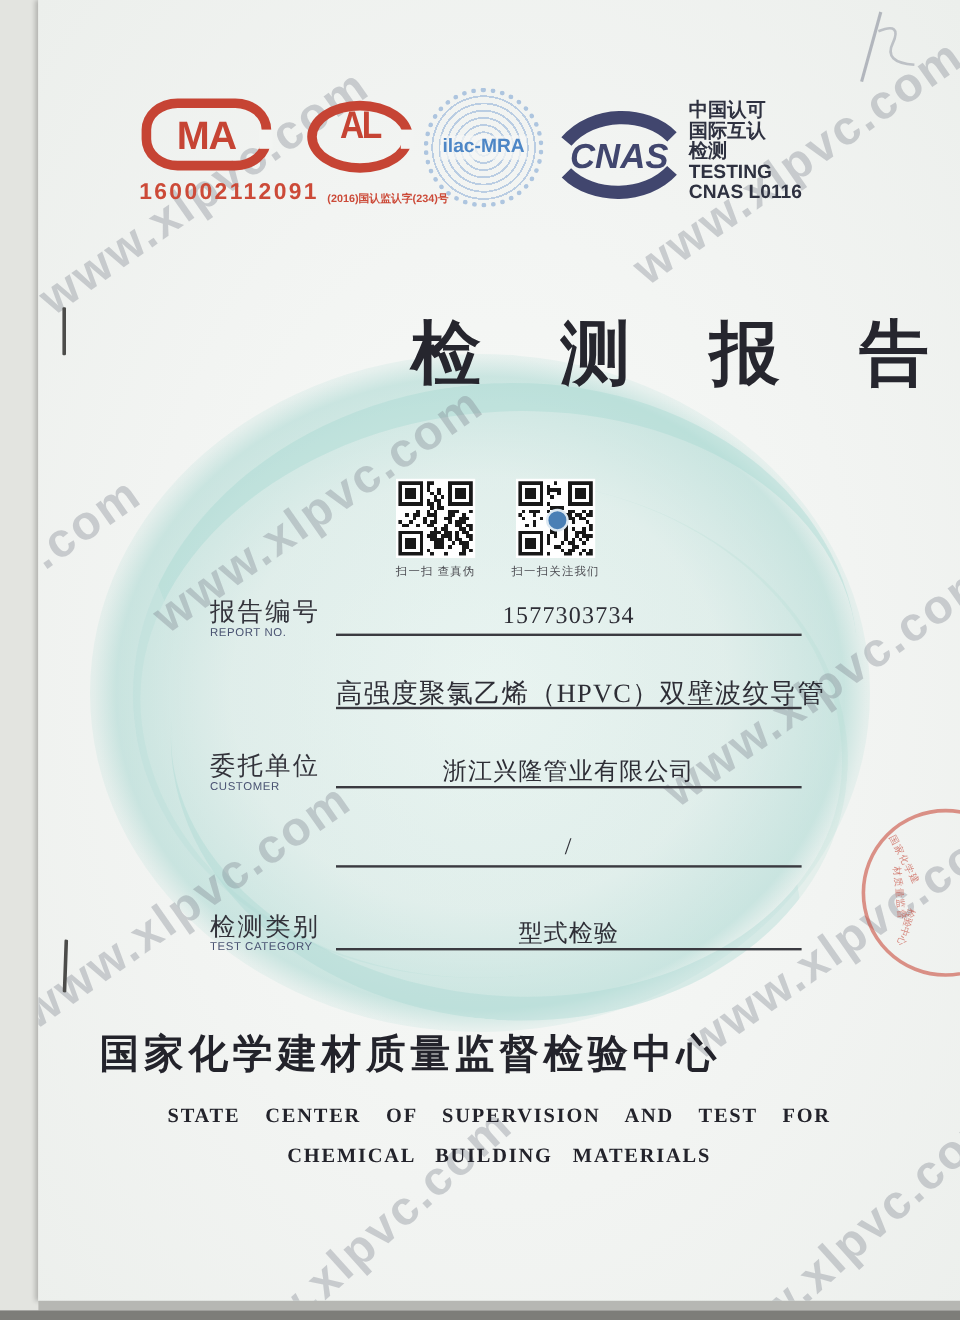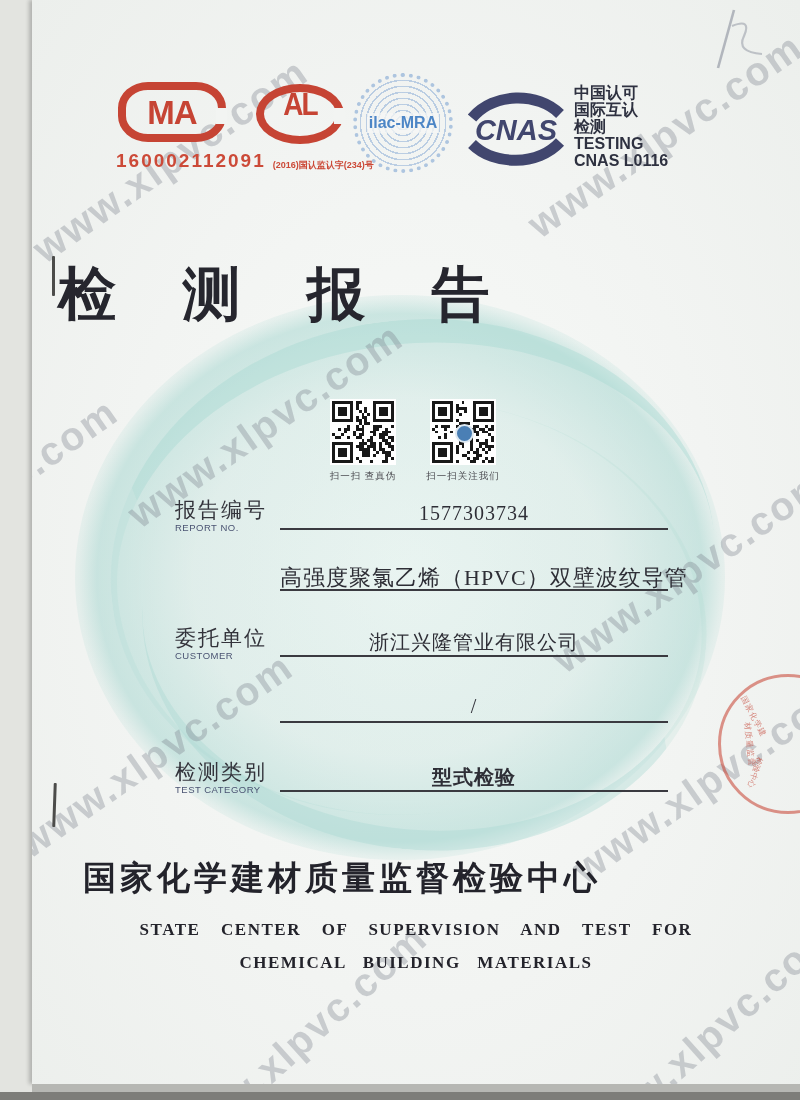--- a/index.html
+++ b/index.html
@@ -89,21 +89,21 @@
   }
   .cnas-box{position:absolute;left:432px;top:88px;width:104px;height:80px;}
   .accred{
     position:absolute;left:542px;top:84px;width:110px;
     font-family:"Liberation Sans",sans-serif;font-size:16px;line-height:17px;
     color:#2e3140;font-weight:bold;
   }
 
   
   .title-zh{
-    position:absolute;left:0;top:256px;width:768px;text-align:left;
+    position:absolute;left:0;top:256px;width:768px;text-align:right;
     font-size:58px;font-weight:bold;letter-spacing:26px;text-indent:26px;
     color:#26262e;
   }
   .title-en{
     position:absolute;left:0;top:346px;width:768px;text-align:center;
     font-size:43px;letter-spacing:5px;color:#23232b;
   }
 
   
   .qr{position:absolute;width:66px;height:66px;background:#fff;padding:2px;box-sizing:border-box;}
@@ -463,21 +463,21 @@
   <div class="frow-value" style="top:629px;">浙江兴隆管业有限公司</div>
   <div class="frow-line" style="top:655px;"></div>
 
   <div class="frow-value" style="top:695px;">/</div>
   <div class="frow-line" style="top:721px;"></div>
 
   <div class="frow-label" style="top:760px;">
     <div class="zh">检测类别</div>
     <div class="en">TEST CATEGORY</div>
   </div>
-  <div class="frow-value" style="top:764px;font-weight:bold;">型式检验</div>
+  <div class="frow-value" style="top:764px;">型式检验</div>
   <div class="frow-line" style="top:790px;"></div>
 
   <div class="footer-zh">国家化学建材质量监督检验中心</div>
   <div class="footer-en l1">STATE CENTER OF SUPERVISION AND TEST FOR</div>
   <div class="footer-en l2">CHEMICAL BUILDING MATERIALS</div>
 
   <div class="stamp">
     <span class="s1">国家化学建</span>
     <span class="s2">材质量监督</span>
     <span class="s3">检验中心</span>

